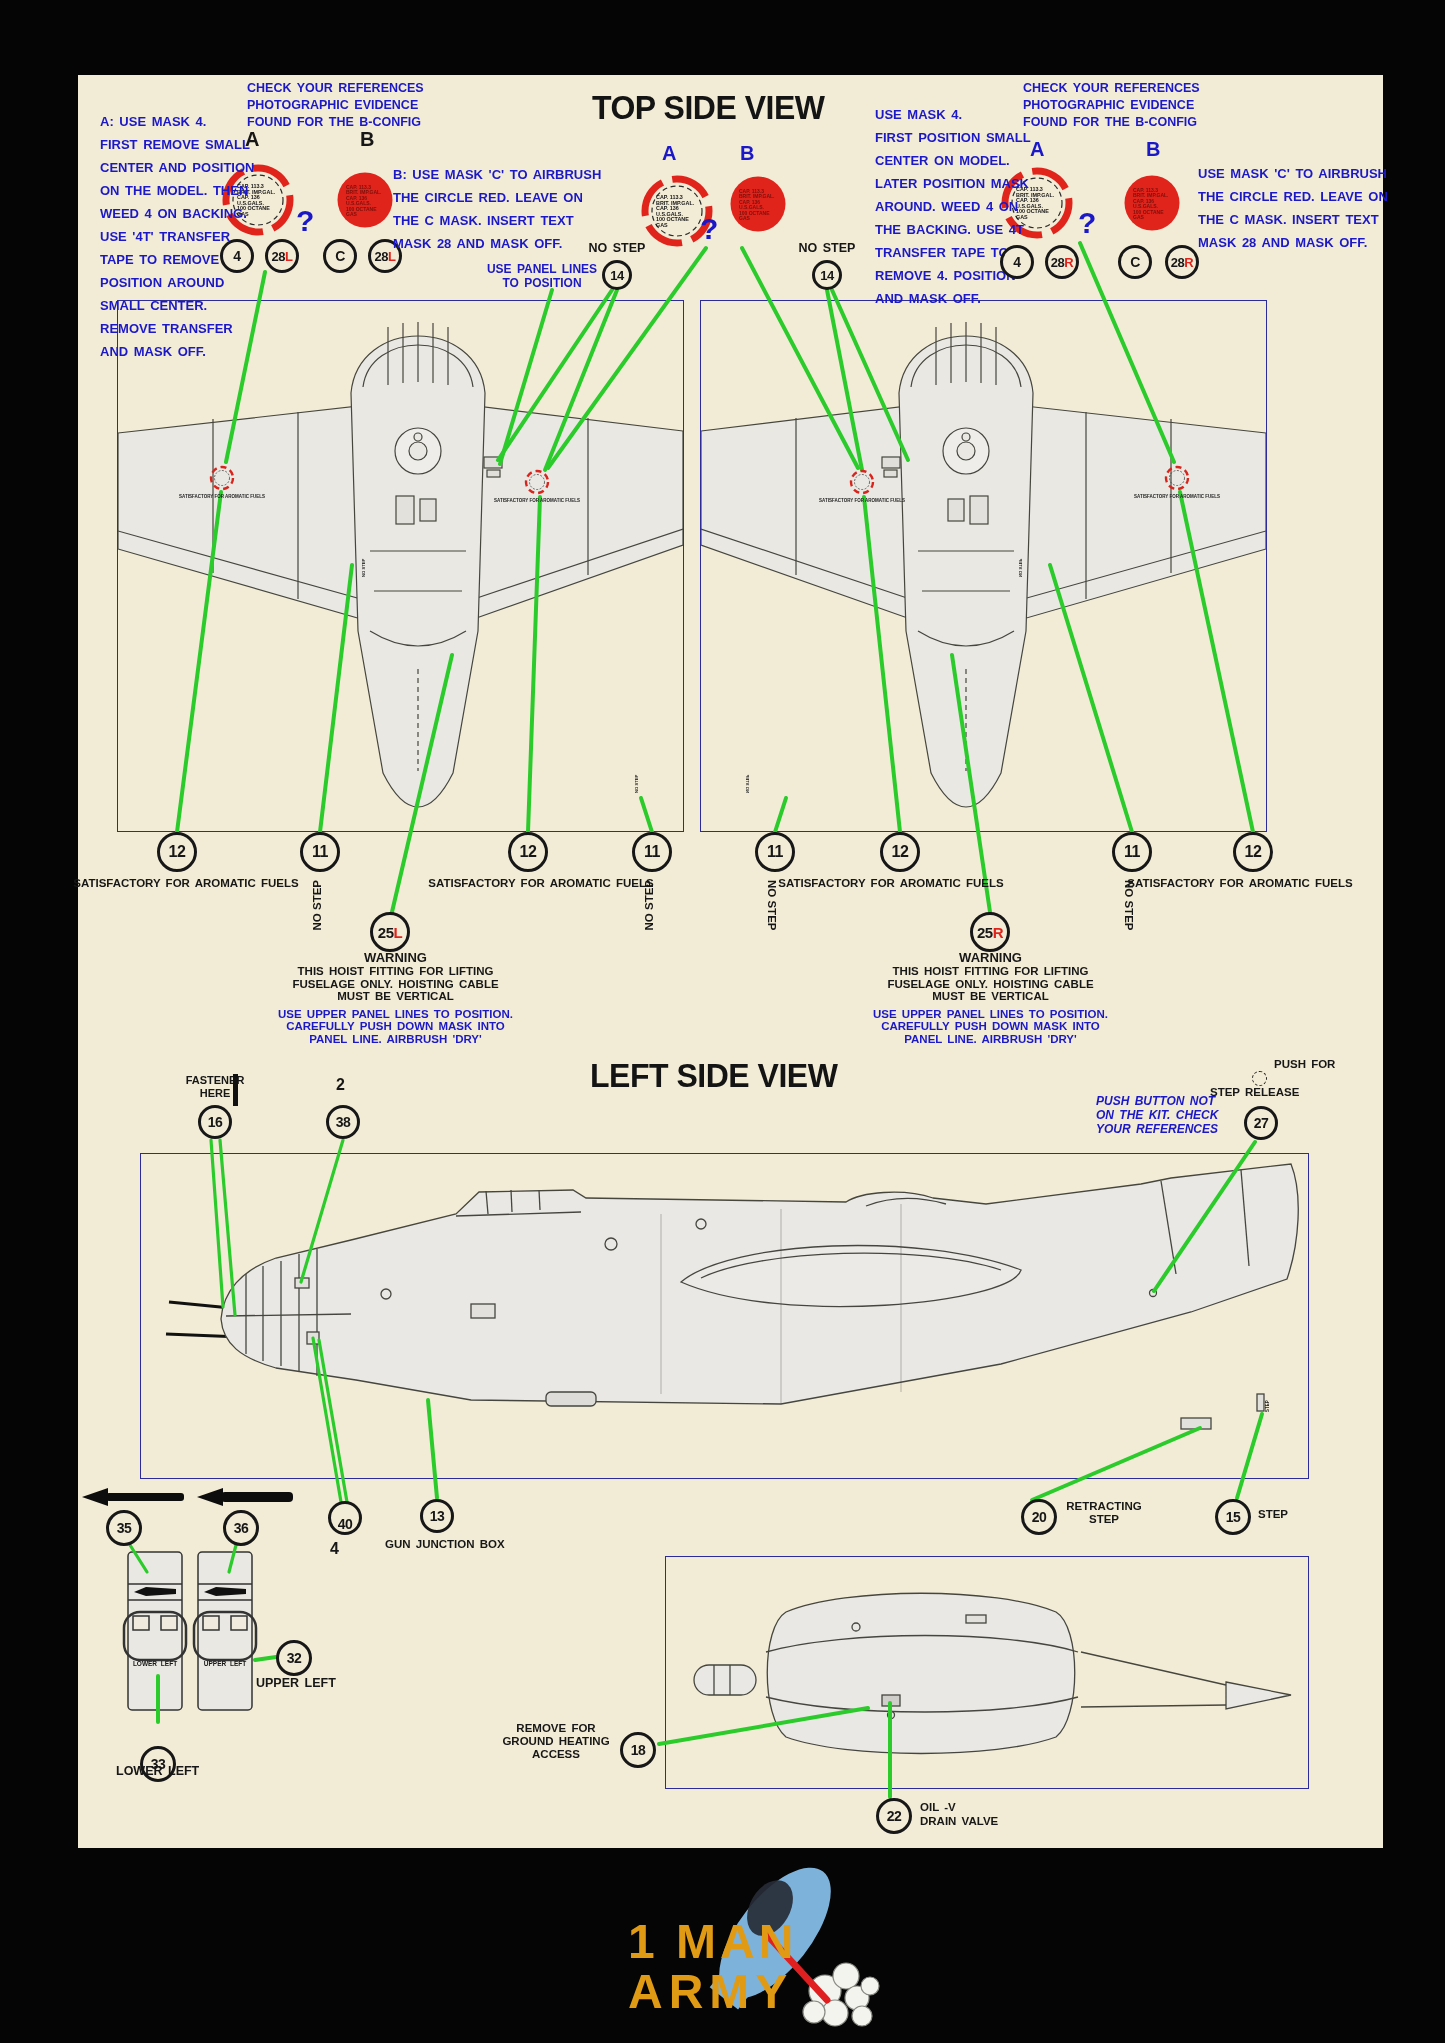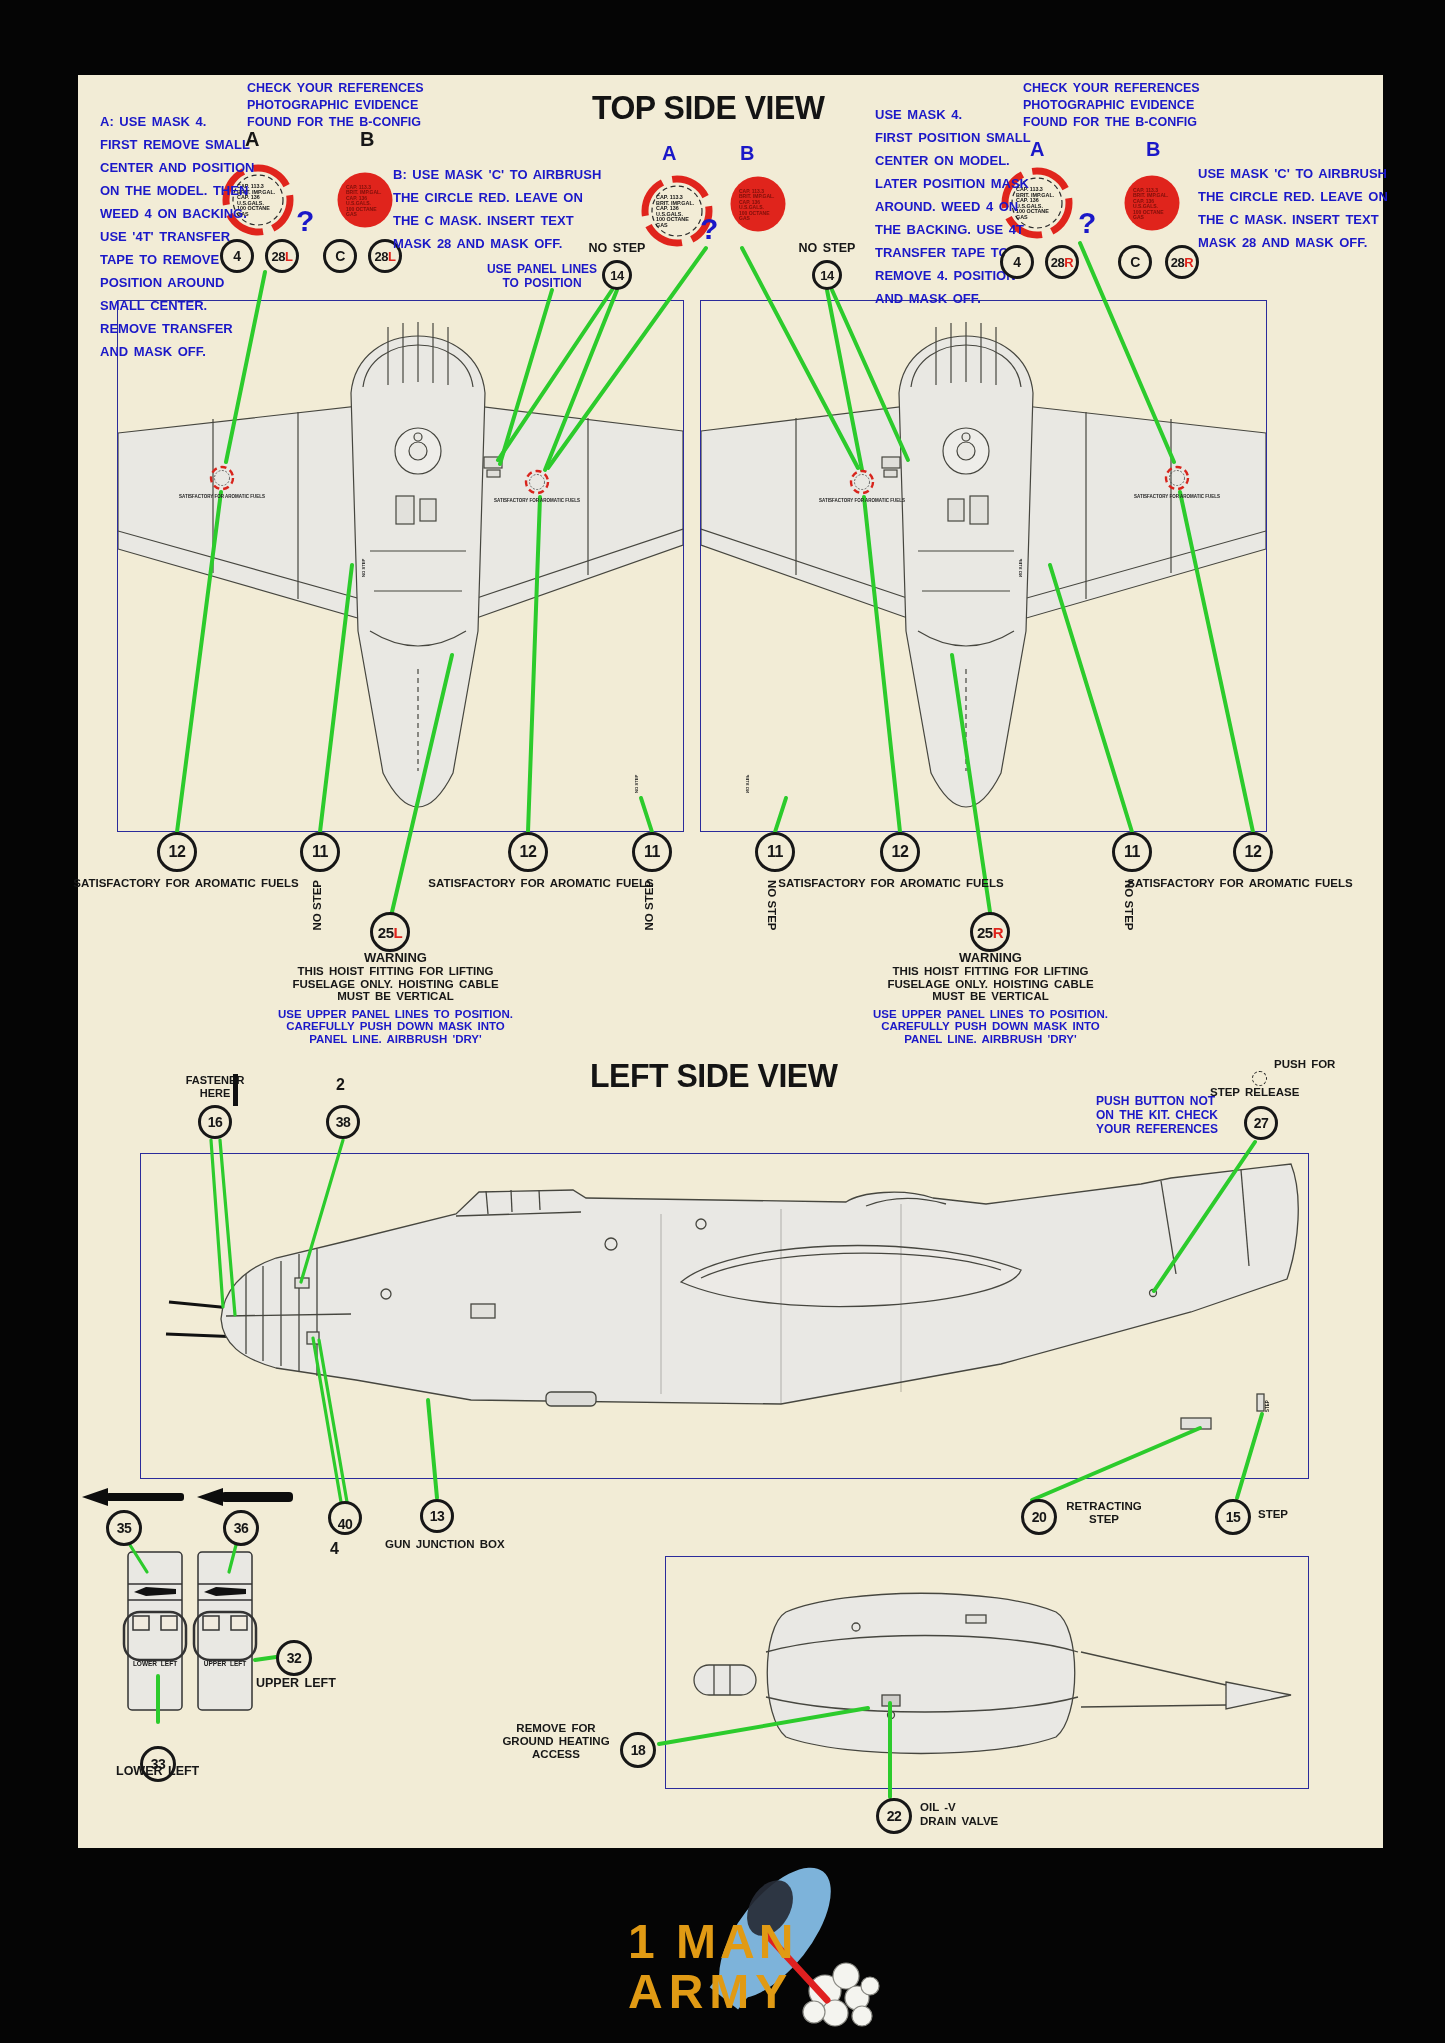--- a/index.html
+++ b/index.html
@@ -340,21 +340,21 @@
 HERE</div>
   <div class="abs z6" style="left:233px;top:1074px;width:5px;height:32px;background:#111;"></div>
   <div class="badge" style="left:198px;top:1105px;width:28px;height:28px;font-size:14px;">
       <span>16</span>
     </div>
   <div class="abs btxt blk z6" style="left:336px;top:1076px;font-size:16px;">2</div>
   <div class="badge" style="left:326px;top:1105px;width:28px;height:28px;font-size:14px;">
       <span>38</span>
     </div>
 
-  <div class="abs btxt blue z6" style="left:1096px;top:1094px;font-size:12px;line-height:14px;">PUSH BUTTON NOT
+  <div class="abs btxt blue z6" style="left:1096px;top:1094px;font-size:12px;line-height:14px;font-style:italic;">PUSH BUTTON NOT
 ON THE KIT. CHECK
 YOUR REFERENCES</div>
   <div class="abs btxt blk z6" style="left:1228px;top:1058px;font-size:11.5px;margin-left:46px;">PUSH FOR</div>
   <div class="abs z6" style="left:1252px;top:1071px;width:13px;height:13px;border:1.6px dashed #222;border-radius:50%;"></div>
   <div class="abs btxt blk z6" style="left:1210px;top:1086px;font-size:11.5px;">STEP RELEASE</div>
   <div class="badge" style="left:1244px;top:1106px;width:28px;height:28px;font-size:14px;">
       <span>27</span>
     </div>
 
   <div class="abs box" style="left:140px;top:1153px;width:1167px;height:324px;">

